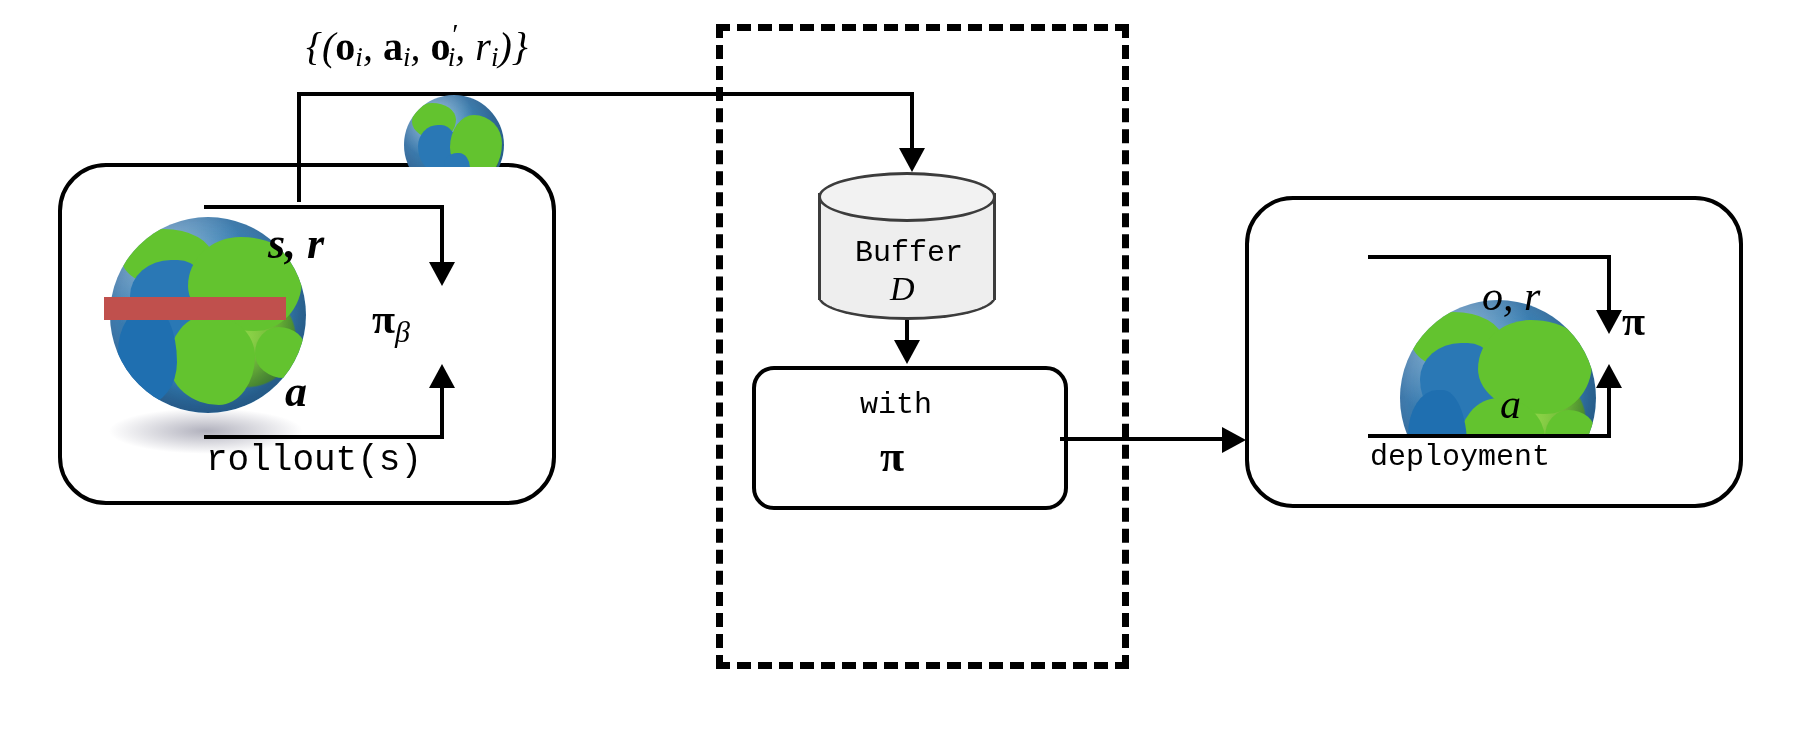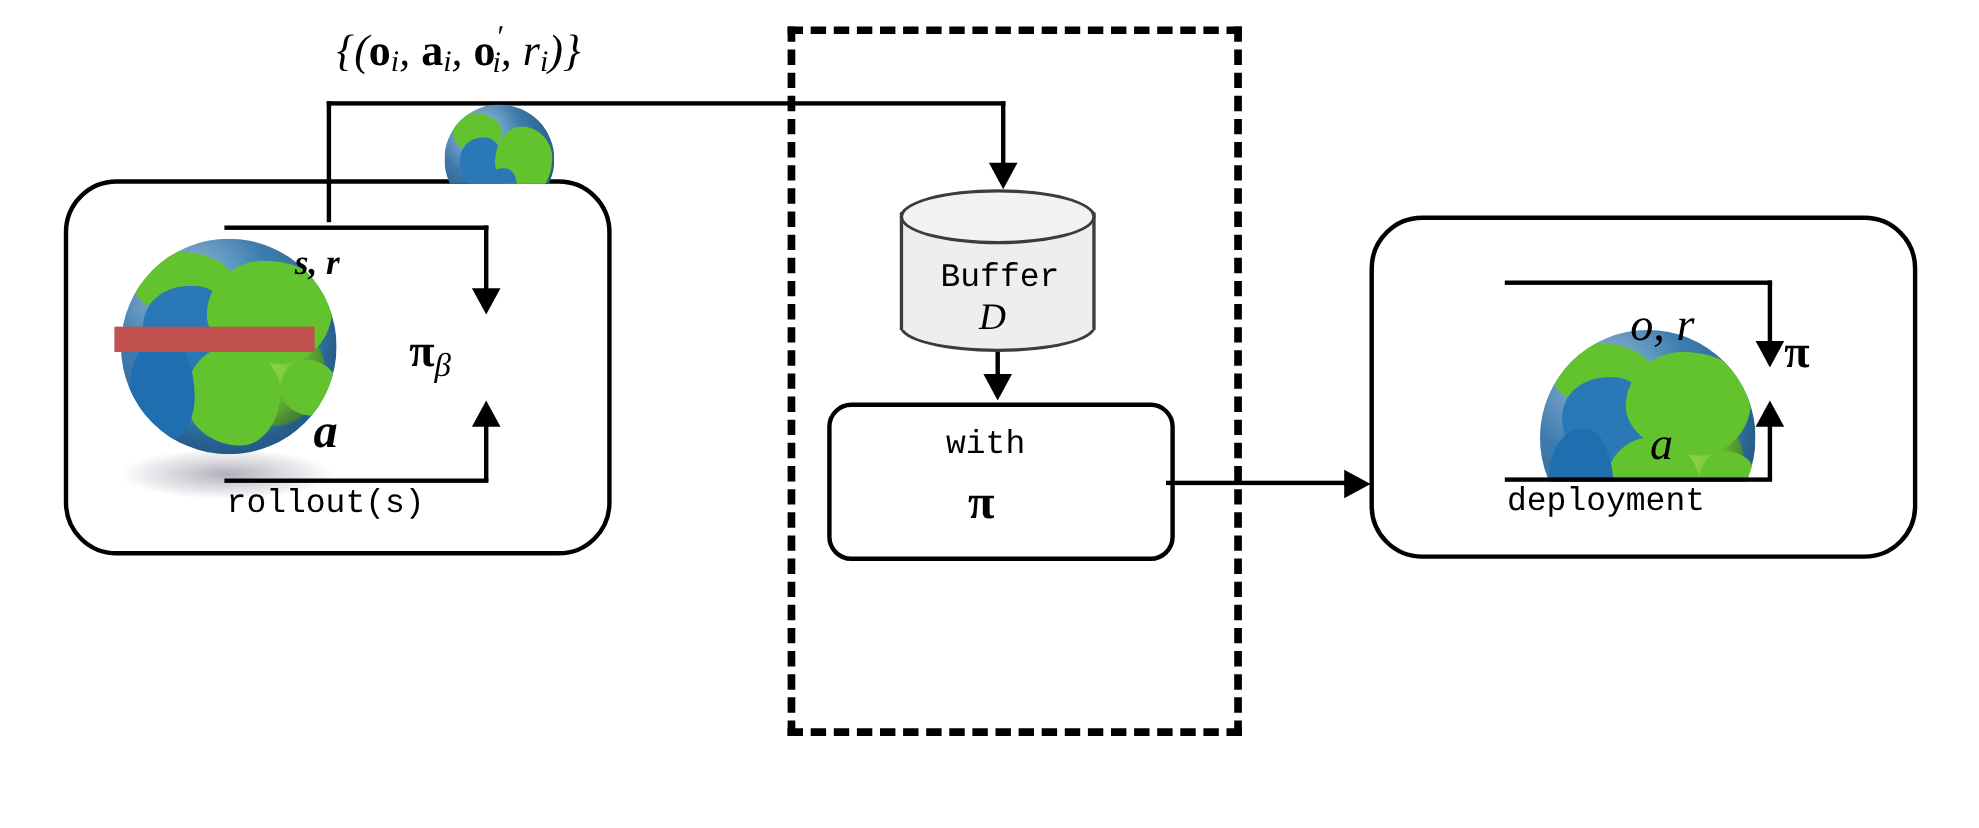--- a/index.html
+++ b/index.html
@@ -89,26 +89,26 @@
   <div class="redbar" style="left:104px;top:297px;width:182px;height:23px;"></div>
 
   <div class="hline" style="left:204px;top:205px;width:240px;"></div>
   <div class="vline" style="left:440px;top:205px;height:62px;"></div>
   <div class="arrow-down" style="left:429px;top:262px;"></div>
 
   <div class="hline" style="left:204px;top:435px;width:240px;"></div>
   <div class="vline" style="left:440px;top:377px;height:60px;"></div>
   <div class="arrow-up" style="left:429px;top:364px;"></div>
 
-  <div class="abs lbl math" style="left:268px;top:222px;font-size:32px;font-weight:bold;">s, r</div>
+  <div class="abs lbl math" style="left:268px;top:222px;font-size:44px;font-weight:bold;">s, r</div>
   <div class="abs lbl math" style="left:285px;top:370px;font-size:44px;font-weight:bold;">a</div>
   <div class="abs lbl" style="left:372px;top:298px;font-size:42px;">
     <span class="mathup" style="font-weight:bold;">π</span><span class="math" style="font-size:30px;vertical-align:-.30em;">β</span>
   </div>
-  <div class="abs lbl plain" style="left:206px;top:443px;font-size:30px;">rollout(s)</div>
+  <div class="abs lbl plain" style="left:206px;top:443px;font-size:36px;">rollout(s)</div>
 
 
   <div class="dashbox" style="left:716px;top:24px;width:399px;height:631px;"></div>
 
   <div class="cyl" style="left:818px;top:172px;width:178px;height:148px;">
     <div class="bot" style="bottom:0;height:40px;"></div>
     <div class="body" style="top:21px;bottom:20px;"></div>
     <div class="top" style="top:0;height:44px;"></div>
   </div>
   <div class="abs lbl plain" style="left:855px;top:238px;font-size:30px;">Buffer</div>

